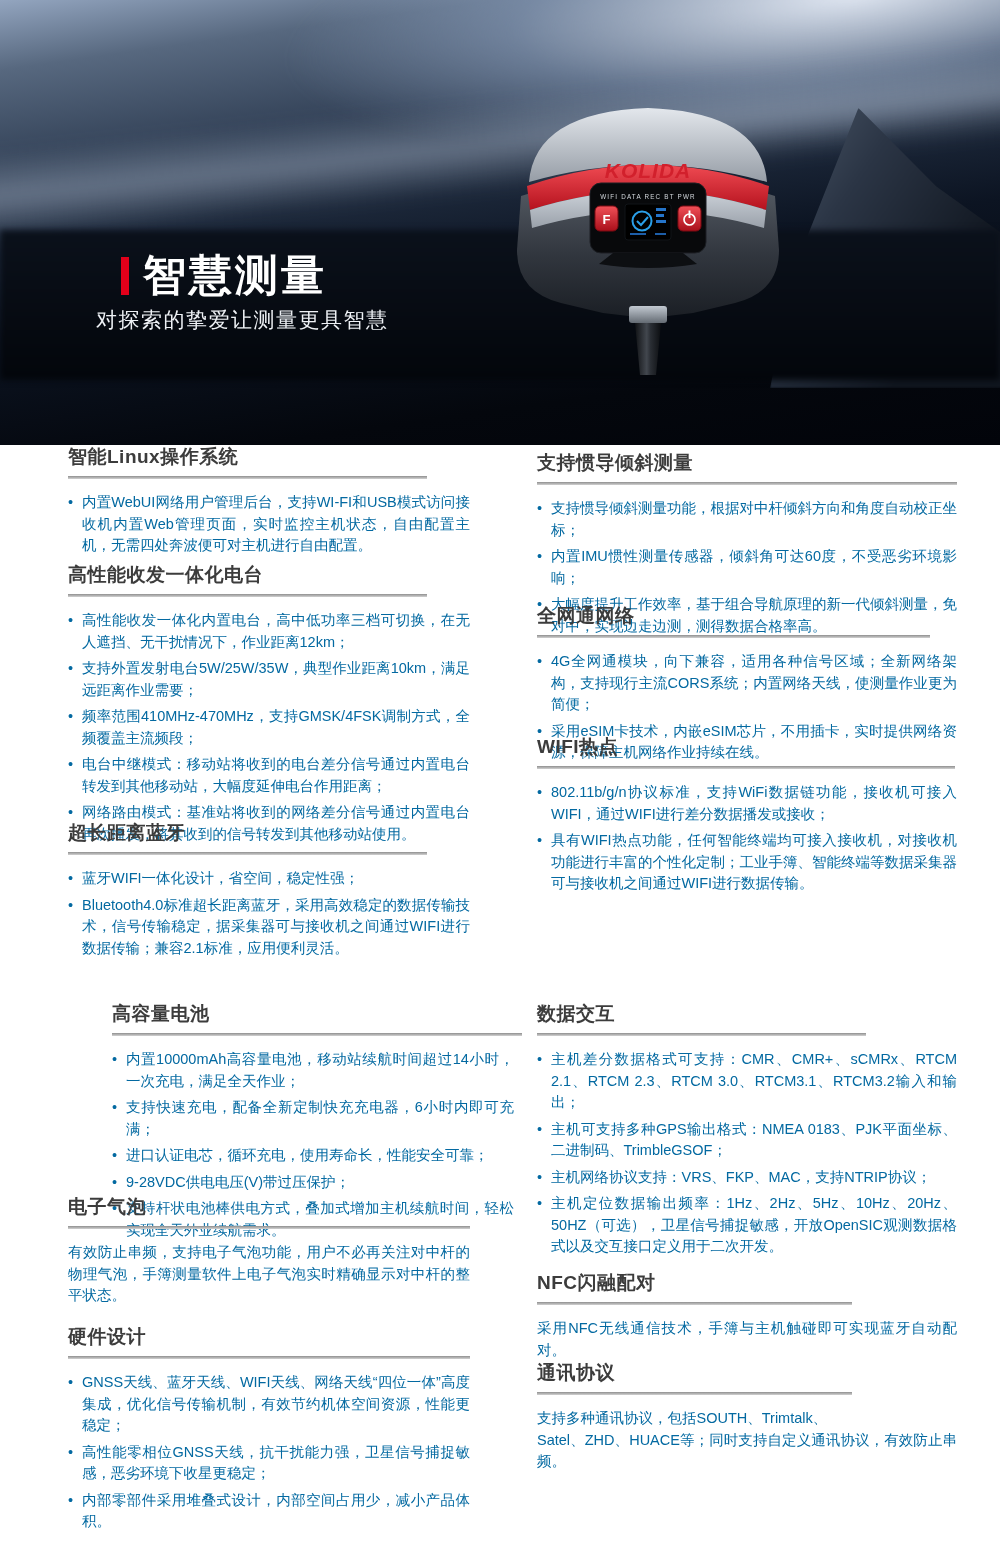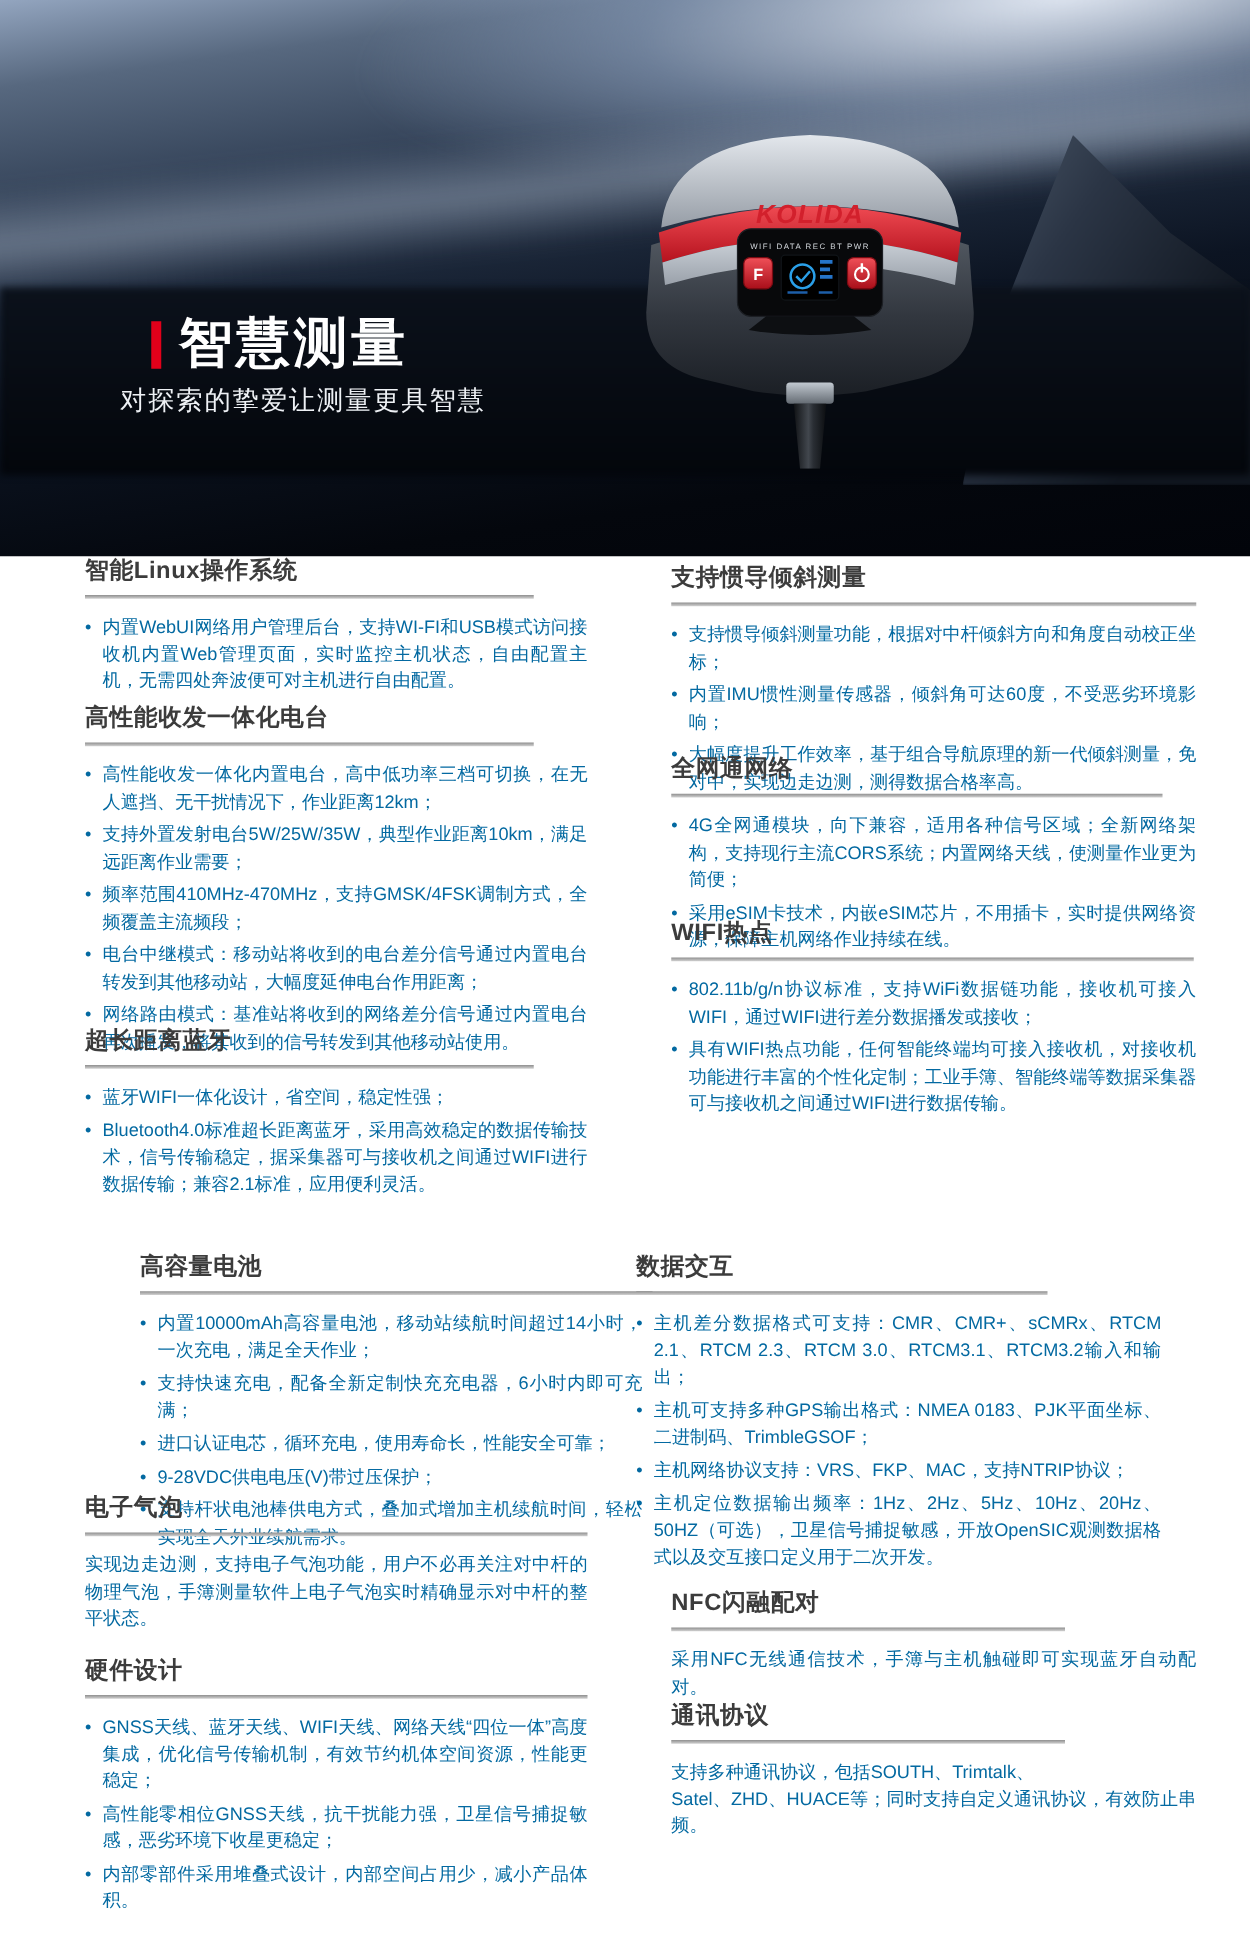--- a/index.html
+++ b/index.html
@@ -219,21 +219,21 @@
             <span class="bt">支持杆状电池棒供电方式，叠加式增加主机续航时间，轻松实现全天外业续航需求。</span>
           </li>
     </ul>
       </div>
   </div>
 
   <div class="sec" style="left:68px;top:1196px;width:402px;">
     <h2>电子气泡</h2>
     <div class="rule" style="width:402px;"></div>
     <div class="body">
-        <div class="para">实现边走边测，支持电子气泡功能，用户不必再关注对中杆的物理气泡，手簿测量软件上电子气泡实时精确显示对中杆的整平状态。</div>
+        <div class="para">有效防止串频，支持电子气泡功能，用户不必再关注对中杆的物理气泡，手簿测量软件上电子气泡实时精确显示对中杆的整平状态。</div>
       </div>
   </div>
 
   <div class="sec" style="left:68px;top:1326px;width:402px;">
     <h2>硬件设计</h2>
     <div class="rule" style="width:402px;"></div>
     <div class="body">
         <ul class="bl">
       <li>
             <span class="dot"></span>
@@ -299,21 +299,21 @@
             <span class="bt">802.11b/g/n协议标准，支持WiFi数据链功能，接收机可接入WIFI，通过WIFI进行差分数据播发或接收；</span>
           </li>
       <li>
             <span class="dot"></span>
             <span class="bt">具有WIFI热点功能，任何智能终端均可接入接收机，对接收机功能进行丰富的个性化定制；工业手簿、智能终端等数据采集器可与接收机之间通过WIFI进行数据传输。</span>
           </li>
     </ul>
       </div>
   </div>
 
-  <div class="sec" style="left:509px;top:1003px;width:420px;">
+  <div class="sec" style="left:537px;top:1003px;width:420px;">
     <h2>数据交互</h2>
     <div class="rule" style="width:329px;"></div>
     <div class="body">
         <ul class="bl">
       <li>
             <span class="dot"></span>
             <span class="bt">主机差分数据格式可支持：CMR、CMR+、sCMRx、RTCM 2.1、RTCM 2.3、RTCM 3.0、RTCM3.1、RTCM3.2输入和输出；</span>
           </li>
       <li>
             <span class="dot"></span>

